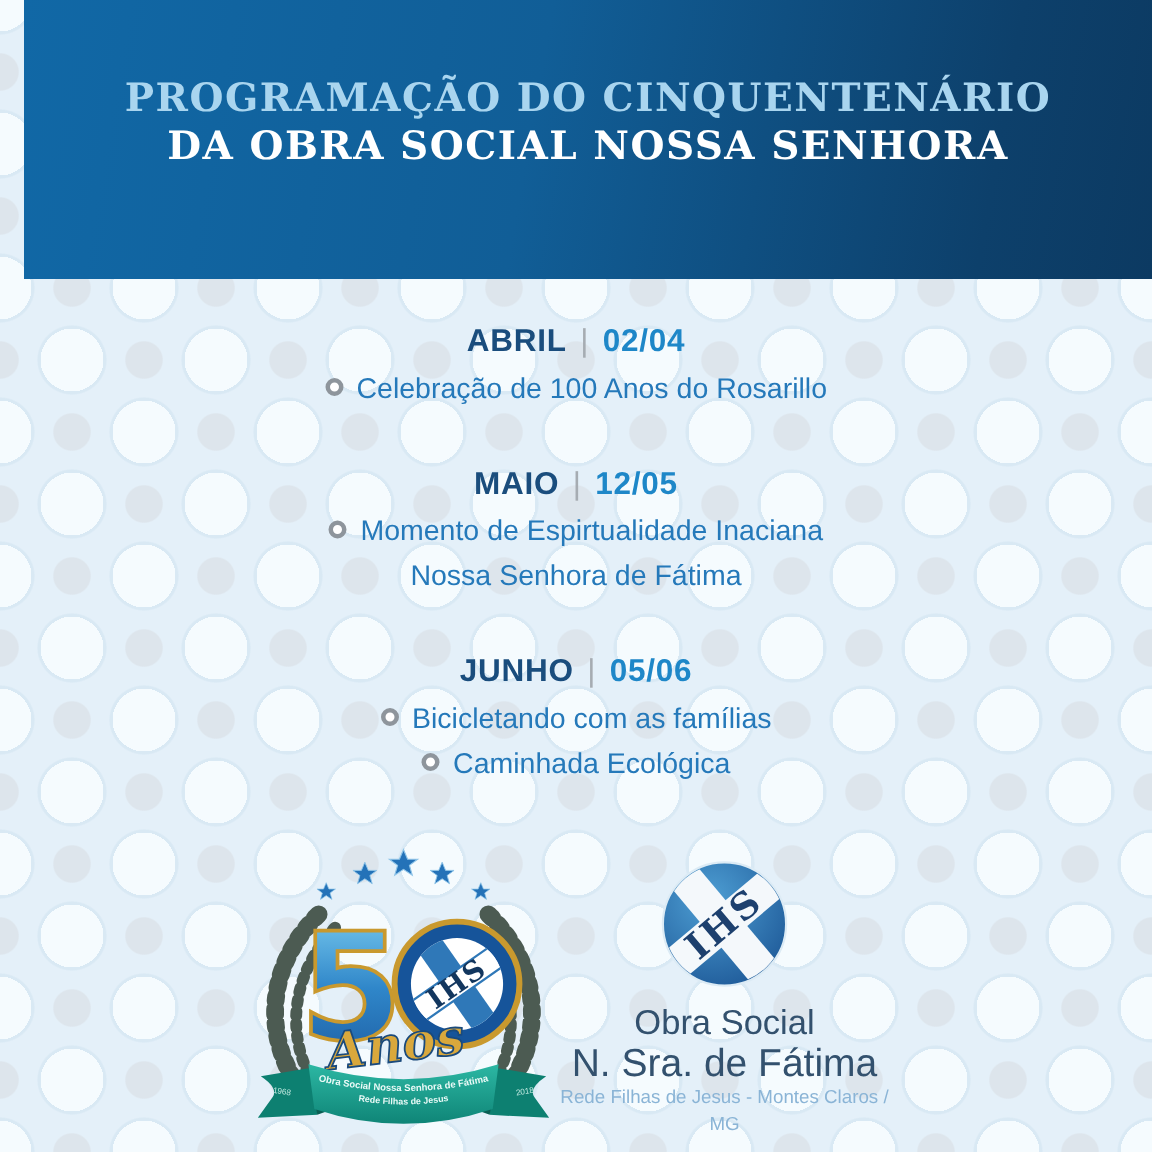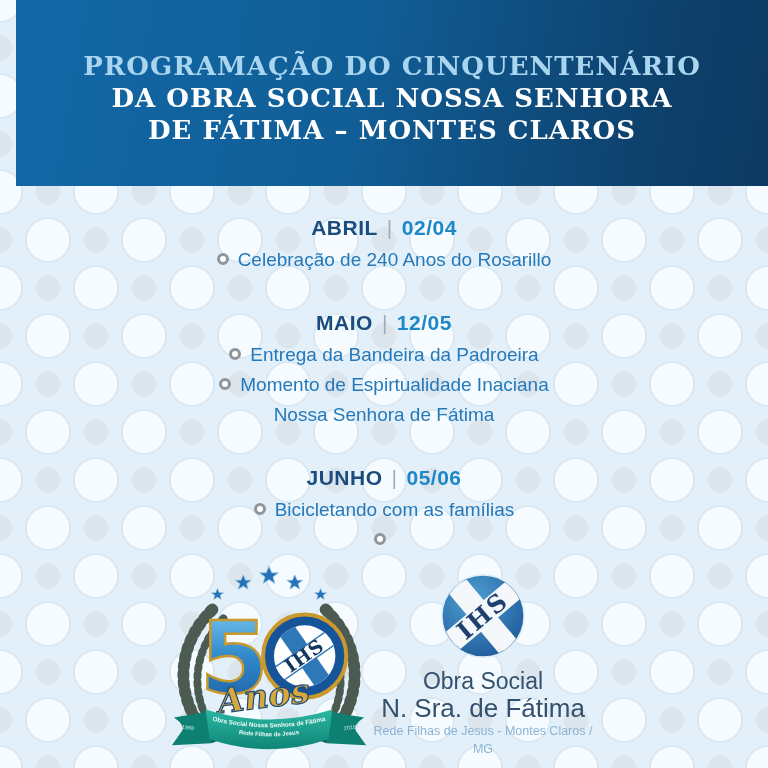--- a/index.html
+++ b/index.html
@@ -53,58 +53,54 @@
   .org-sub{font-size:12.5px;color:#8ab4d6;line-height:18px;}
 </style>
 </head>
 <body>
 
 <div class="poster">
 
   <header class="banner">
     <div class="t-line t1">PROGRAMAÇÃO DO CINQUENTENÁRIO</div>
     <div class="t-line t2">DA OBRA SOCIAL NOSSA SENHORA</div>
-    <div class="t-line t3">DE FÁTIMA – MONTES CLAROS</div>
   </header>
 
   <main class="schedule">
 
     <section class="month-block">
       <div class="month-header">
         <span class="month-name">ABRIL</span><span class="divider">|</span><span class="month-date">02/04</span>
       </div>
       <div class="event">
-        <span class="bullet"></span><span>Celebração de 240 Anos do Rosarillo</span>
+        <span class="bullet"></span><span>Celebração de 100 Anos do Rosarillo</span>
       </div>
     </section>
 
     <section class="month-block">
       <div class="month-header">
         <span class="month-name">MAIO</span><span class="divider">|</span><span class="month-date">12/05</span>
-      </div>
-      <div class="event">
-        <span class="bullet"></span><span>Entrega da Bandeira da Padroeira</span>
       </div>
       <div class="event">
         <span class="bullet"></span><span>Momento de Espirtualidade Inaciana</span>
       </div>
       <div class="event">
         <span>Nossa Senhora de Fátima</span>
       </div>
     </section>
 
     <section class="month-block">
       <div class="month-header">
         <span class="month-name">JUNHO</span><span class="divider">|</span><span class="month-date">05/06</span>
       </div>
       <div class="event">
         <span class="bullet"></span><span>Bicicletando com as famílias</span>
       </div>
       <div class="event">
-        <span class="bullet"></span>
+        <span class="bullet"></span><span>Caminhada Ecológica</span>
       </div>
     </section>
 
   </main>
 
   <svg class="emblem" viewBox="0 0 220 202" xmlns="http://www.w3.org/2000/svg">
     <defs>
       <linearGradient id="blue50" x1="0" y1="0" x2="0" y2="1">
         <stop offset="0" stop-color="#7fd0f2"></stop>
           <stop offset="0.5" stop-color="#2f86c9"></stop>

